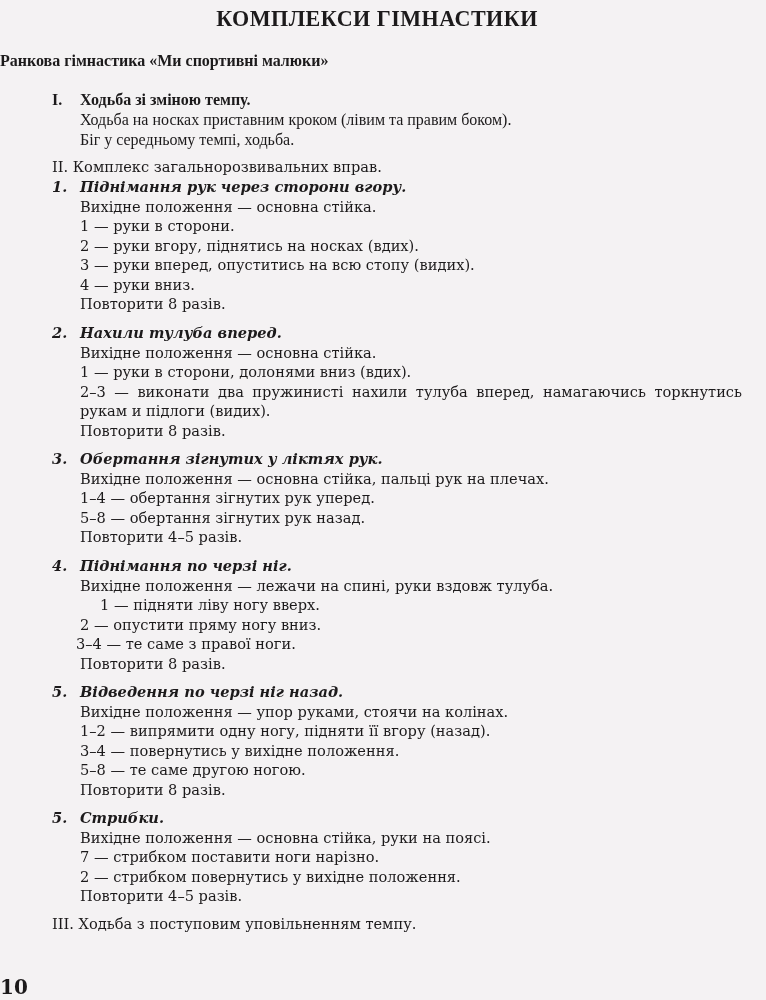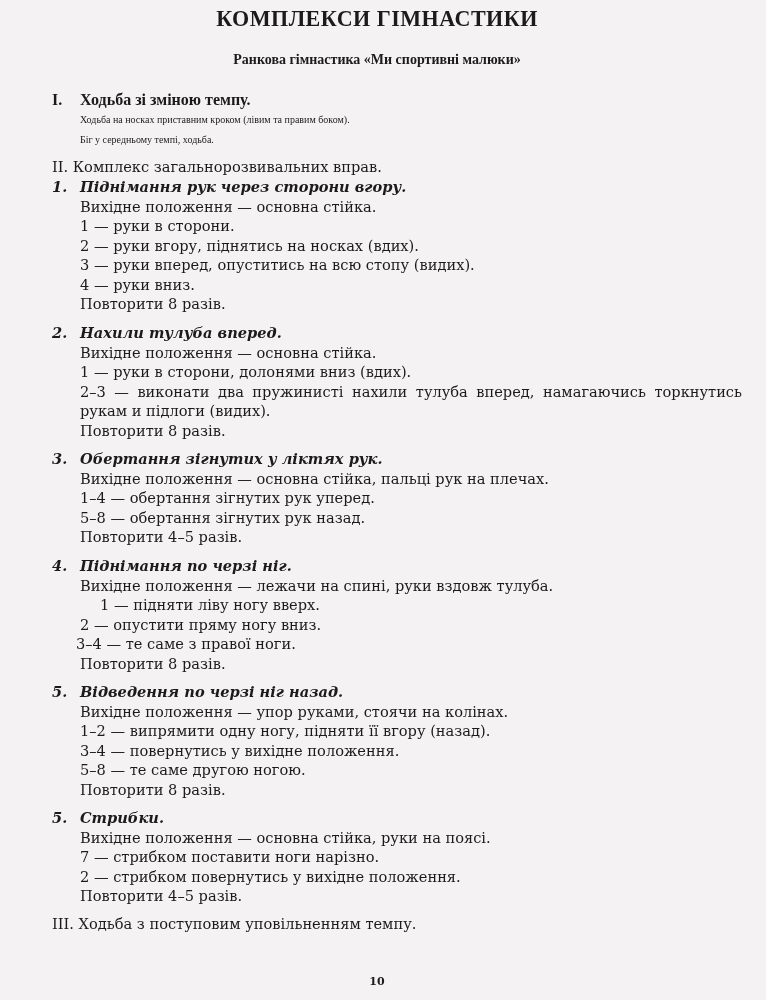--- a/index.html
+++ b/index.html
@@ -10,36 +10,36 @@
     font-family:"DejaVu Serif","Liberation Serif",serif;
     position:relative;
   }
   .abs { position:absolute; white-space:nowrap; }
   .title {
     left:0; width:754px; top:5px; text-align:center;
     font-family:"Liberation Serif",serif; font-weight:bold;
     font-size:24px; letter-spacing:0.5px; transform:scaleX(0.92);
   }
   .subtitle {
-    left:0; width:754px; top:52px; text-align:center;
+    left:0; width:754px; top:52px; 
     font-family:"Liberation Serif",serif; font-weight:bold;
-    font-size:14px;
+    font-size:16px;
   }
   .line {
     position:absolute; white-space:nowrap;
     font-size:14.6px; line-height:19.5px; height:19.5px;
   }
   .sec-num { font-family:"Liberation Serif",serif; font-weight:bold; font-size:16px; }
-  .sec-text-serif { font-family:"Liberation Serif",serif; font-size:10px; }
+  .sec-text-serif { font-family:"Liberation Serif",serif; font-size:16px; }
   .b { font-weight:normal; }
   .ex-num { font-weight:bold; font-style:italic; }
   .ex-title { font-weight:bold; font-style:italic; }
   .page-num {
-    left:0; width:754px; top:975px; text-align:center;
-    font-weight:bold; font-size:11px;
+    left:0; width:754px; top:975px; 
+    font-weight:bold; font-size:20px;
   }
 </style>
 </head>
 <body>
 
 <div class="abs title">КОМПЛЕКСИ  ГІМНАСТИКИ</div>
 <div class="abs subtitle">Ранкова гімнастика «Ми спортивні малюки»</div>
 
 <div class="line sec-num" style="left:52px; top:90px;">I.</div>
 <div class="line sec-num" style="left:80px; top:90px;">Ходьба зі зміною темпу.</div>

